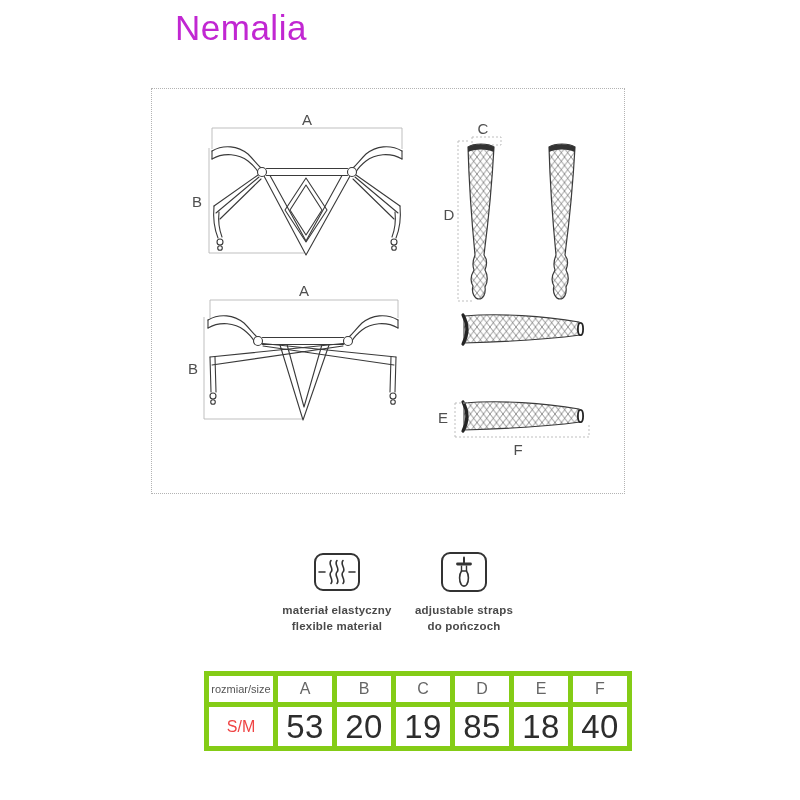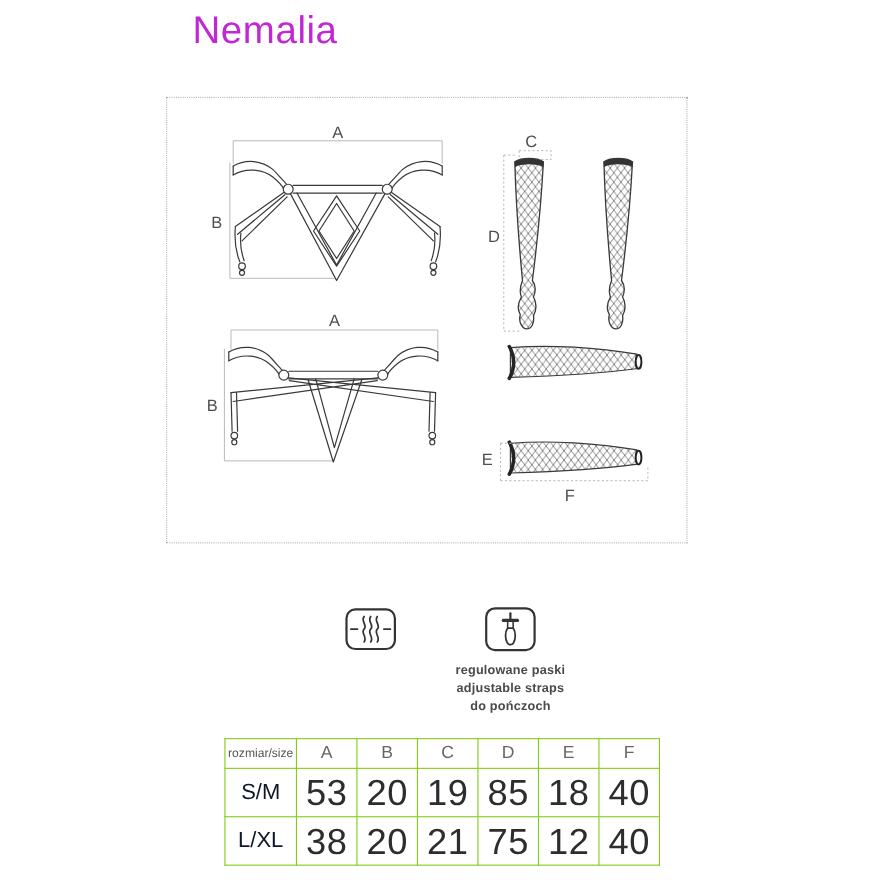--- a/index.html
+++ b/index.html
@@ -34,26 +34,26 @@
     font-size:11.5px; font-weight:700; color:#4a4a4a; line-height:16px;
     letter-spacing:0.2px;
   }
   .feature-caption.c1 { left:244px; width:186px; }
   .feature-caption.c2 { left:368px; width:192px; }
   table.size-table {
     position:absolute; left:204px; top:671px;
     border-collapse:collapse; table-layout:fixed;
   }
   .size-table th, .size-table td {
-    border:1px solid #84cc16; text-align:center; vertical-align:middle;
+    border:5px solid #84cc16; text-align:center; vertical-align:middle;
     padding:0; font-weight:400;
   }
   .size-table thead th { height:26px; font-size:16px; color:#666666; }
   .size-table thead th.rs-col { font-size:11px; color:#555555; }
-  .size-table tbody th { font-size:20px; color:#0f172a;margin-top:48px; }
+  .size-table tbody th { font-size:16px; color:#ef4444;margin-top:48px; }
   .size-table tbody tr { height:44px; }
   .size-table tbody td { font-size:33px; color:#2d2d2d; letter-spacing:0.5px; }
   .col-size { width:64px; }
   .col-dim { width:54px; }
 </style>
 </head>
 <body>
 
 <div class="page-title">Nemalia</div>
 
@@ -160,23 +160,24 @@
 <div class="feature-icon f2">
   <svg width="22" height="32" viewBox="0 0 22 32">
     <path d="M11,1.5 V6.5" stroke="#333333" stroke-width="2" stroke-linecap="round" fill="none"></path>
     <path d="M4.5,8 H17.5" stroke="#333333" stroke-width="2.8" stroke-linecap="round" fill="none"></path>
     <path d="M8.5,9.5 V15 M13.5,9.5 V15" stroke="#333333" stroke-width="1.4" fill="none"></path>
     <path d="M8.5,15 C6,18.5 6,25 8.2,28.5 C9.3,30.6 12.7,30.6 13.8,28.5 C16,25 16,18.5 13.5,15 Z" stroke="#333333" stroke-width="1.6" fill="none" stroke-linejoin="round"></path>
   </svg>
 </div>
 
 <div class="feature-caption c1">
+  <div>materiał elastyczny</div>
+  <div>flexible material</div>
 </div>
 <div class="feature-caption c2">
-  <div>regulowane paski</div>
   <div>adjustable straps</div>
   <div>do pończoch</div>
 </div>
 
 <table class="size-table">
   <thead>
     <tr>
       <th class="rs-col col-size">rozmiar/size</th>
       <th class="col-dim">A</th>
       <th class="col-dim">B</th>
@@ -189,23 +190,14 @@
   <tbody>
     <tr>
       <th>S/M</th>
       <td>53</td>
       <td>20</td>
       <td>19</td>
       <td>85</td>
       <td>18</td>
       <td>40</td>
     </tr>
-    <tr>
-      <th>L/XL</th>
-      <td>38</td>
-      <td>20</td>
-      <td>21</td>
-      <td>75</td>
-      <td>12</td>
-      <td>40</td>
-    </tr>
   </tbody>
 </table>
 
 </body></html>

